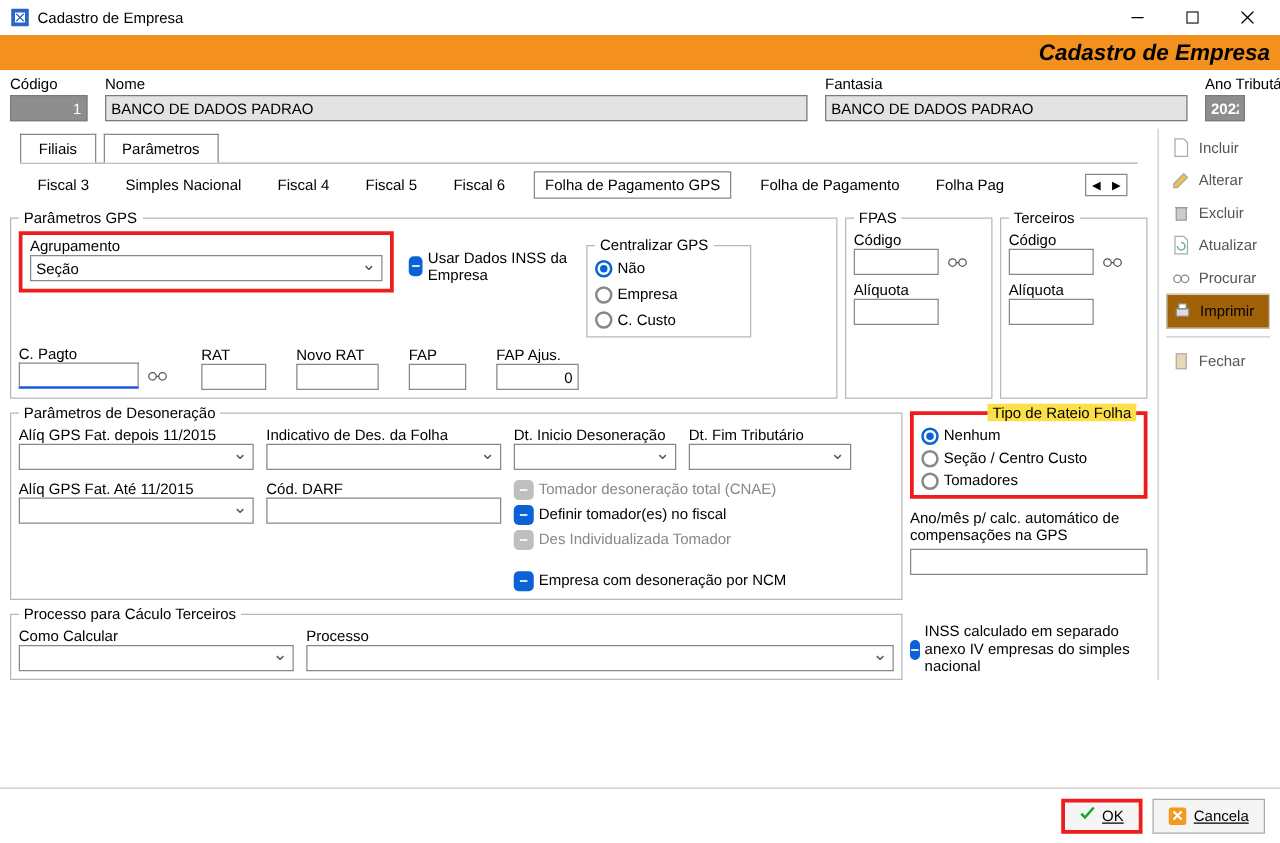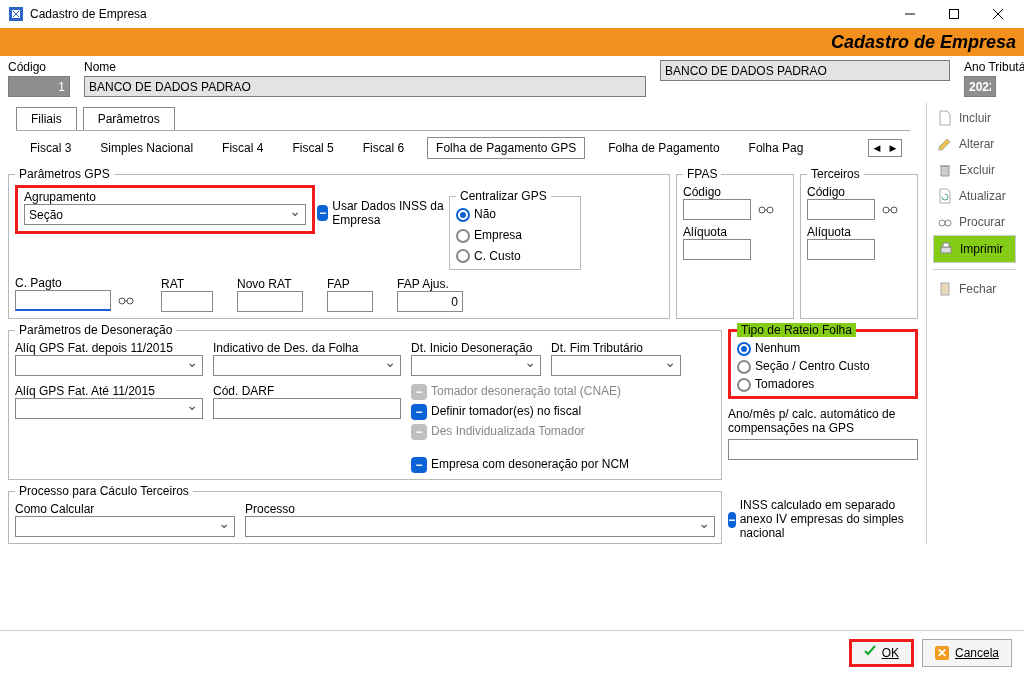--- a/index.html
+++ b/index.html
@@ -119,20 +119,21 @@
 <div class="toprow">
   <div class="fld codigo">
     <label>Código</label>
     <input value="1" style="">
   </div>
   <div class="fld nome">
     <label>Nome</label>
     <input value="BANCO DE DADOS PADRAO" style="">
   </div>
   <div class="fld fantasia">
+    <label>Fantasia</label>
     <input value="BANCO DE DADOS PADRAO" style="">
   </div>
   <div class="fld ano" style="display:flex;flex-direction:row;align-items:flex-end;gap:0;">
     <div style="display:flex;flex-direction:column;">
       <label style="white-space:nowrap;">Ano Tributário</label>
       <input style="width: 32px;" value="2022">
     </div>
 
   </div>
 </div>
@@ -156,21 +157,21 @@
   <div class="tab2">Folha Pag</div>
   <div class="tabarrows">
     <div class="tabarrow">◀</div>
     <div class="tabarrow">▶</div>
   </div>
 </div>
 
 <div class="grouprow">
   <fieldset style="flex:1;">
     <legend>Parâmetros GPS</legend>
-    <div style="display:flex;gap:2px;align-items:flex-start;">
+    <div style="display:flex;gap:12px;align-items:flex-start;">
       <div class="redbox" style="width:300px;padding:2px 6px 6px;">
         <div>Agrupamento</div>
         <div class="combo">
                 <span>Seção</span>
               </div>
       </div>
       <div style="display:flex;align-items:center;width:130px;margin-top:14px;">
         <span class="chk on"></span>
         <span>Usar Dados INSS da Empresa</span>
       </div>
@@ -267,21 +268,21 @@
       <div style="flex:1;">
         <div><span class="chk off"></span><label class="disabled">Tomador desoneração total (CNAE)</label></div>
         <div style="margin-top:4px;"><span class="chk on"></span><span>Definir tomador(es) no fiscal</span></div>
         <div style="margin-top:4px;"><span class="chk off"></span><label class="disabled">Des Individualizada Tomador</label></div>
         <div style="margin-top:17px;"><span class="chk on"></span><span>Empresa com desoneração por NCM</span></div>
       </div>
     </div>
   </fieldset>
   <div style="width:190px;">
     <fieldset class="redbox" style="padding:4px 6px;">
-      <legend style="background:#84cc16;">Tipo de Rateio Folha</legend>
+      <legend style="background:#fde047;text-align:right;">Tipo de Rateio Folha</legend>
       <div><span class="radio on"></span><span>Nenhum</span></div>
       <div style="margin-top:3px;"><span class="radio"></span><span>Seção / Centro Custo</span></div>
       <div style="margin-top:3px;"><span class="radio"></span><span>Tomadores</span></div>
     </fieldset>
     <div style="margin-top:8px;">Ano/mês p/ calc. automático de compensações na GPS</div>
     <input class="txt" style="width: 100%; margin-top: 4px;">
   </div>
 </div>
 
 <div class="grouprow">
@@ -343,21 +344,21 @@
       </div>
   <div class="sidebtn">
         <span class="ic">
           <svg viewBox="0 0 16 16">
             <circle cx="5" cy="9" r="3" fill="none" stroke="#888"></circle>
             <circle cx="11" cy="9" r="3" fill="none" stroke="#888"></circle>
           </svg>
         </span>
         <span>Procurar</span>
       </div>
-  <div class="sidebtn enabled" style="border:1px solid #ccc;background:#84cc16;">
+  <div class="sidebtn enabled" style="border:1px solid #ccc;background:#a16207;">
         <span class="ic">
           <svg viewBox="0 0 16 16">
             <rect x="3" y="6" width="10" height="6" fill="#ddd" stroke="#888"></rect>
             <rect x="5" y="2" width="6" height="4" fill="#fff" stroke="#888"></rect>
           </svg>
         </span>
         <span>Imprimir</span>
       </div>
   <hr>
   <div class="sidebtn">

